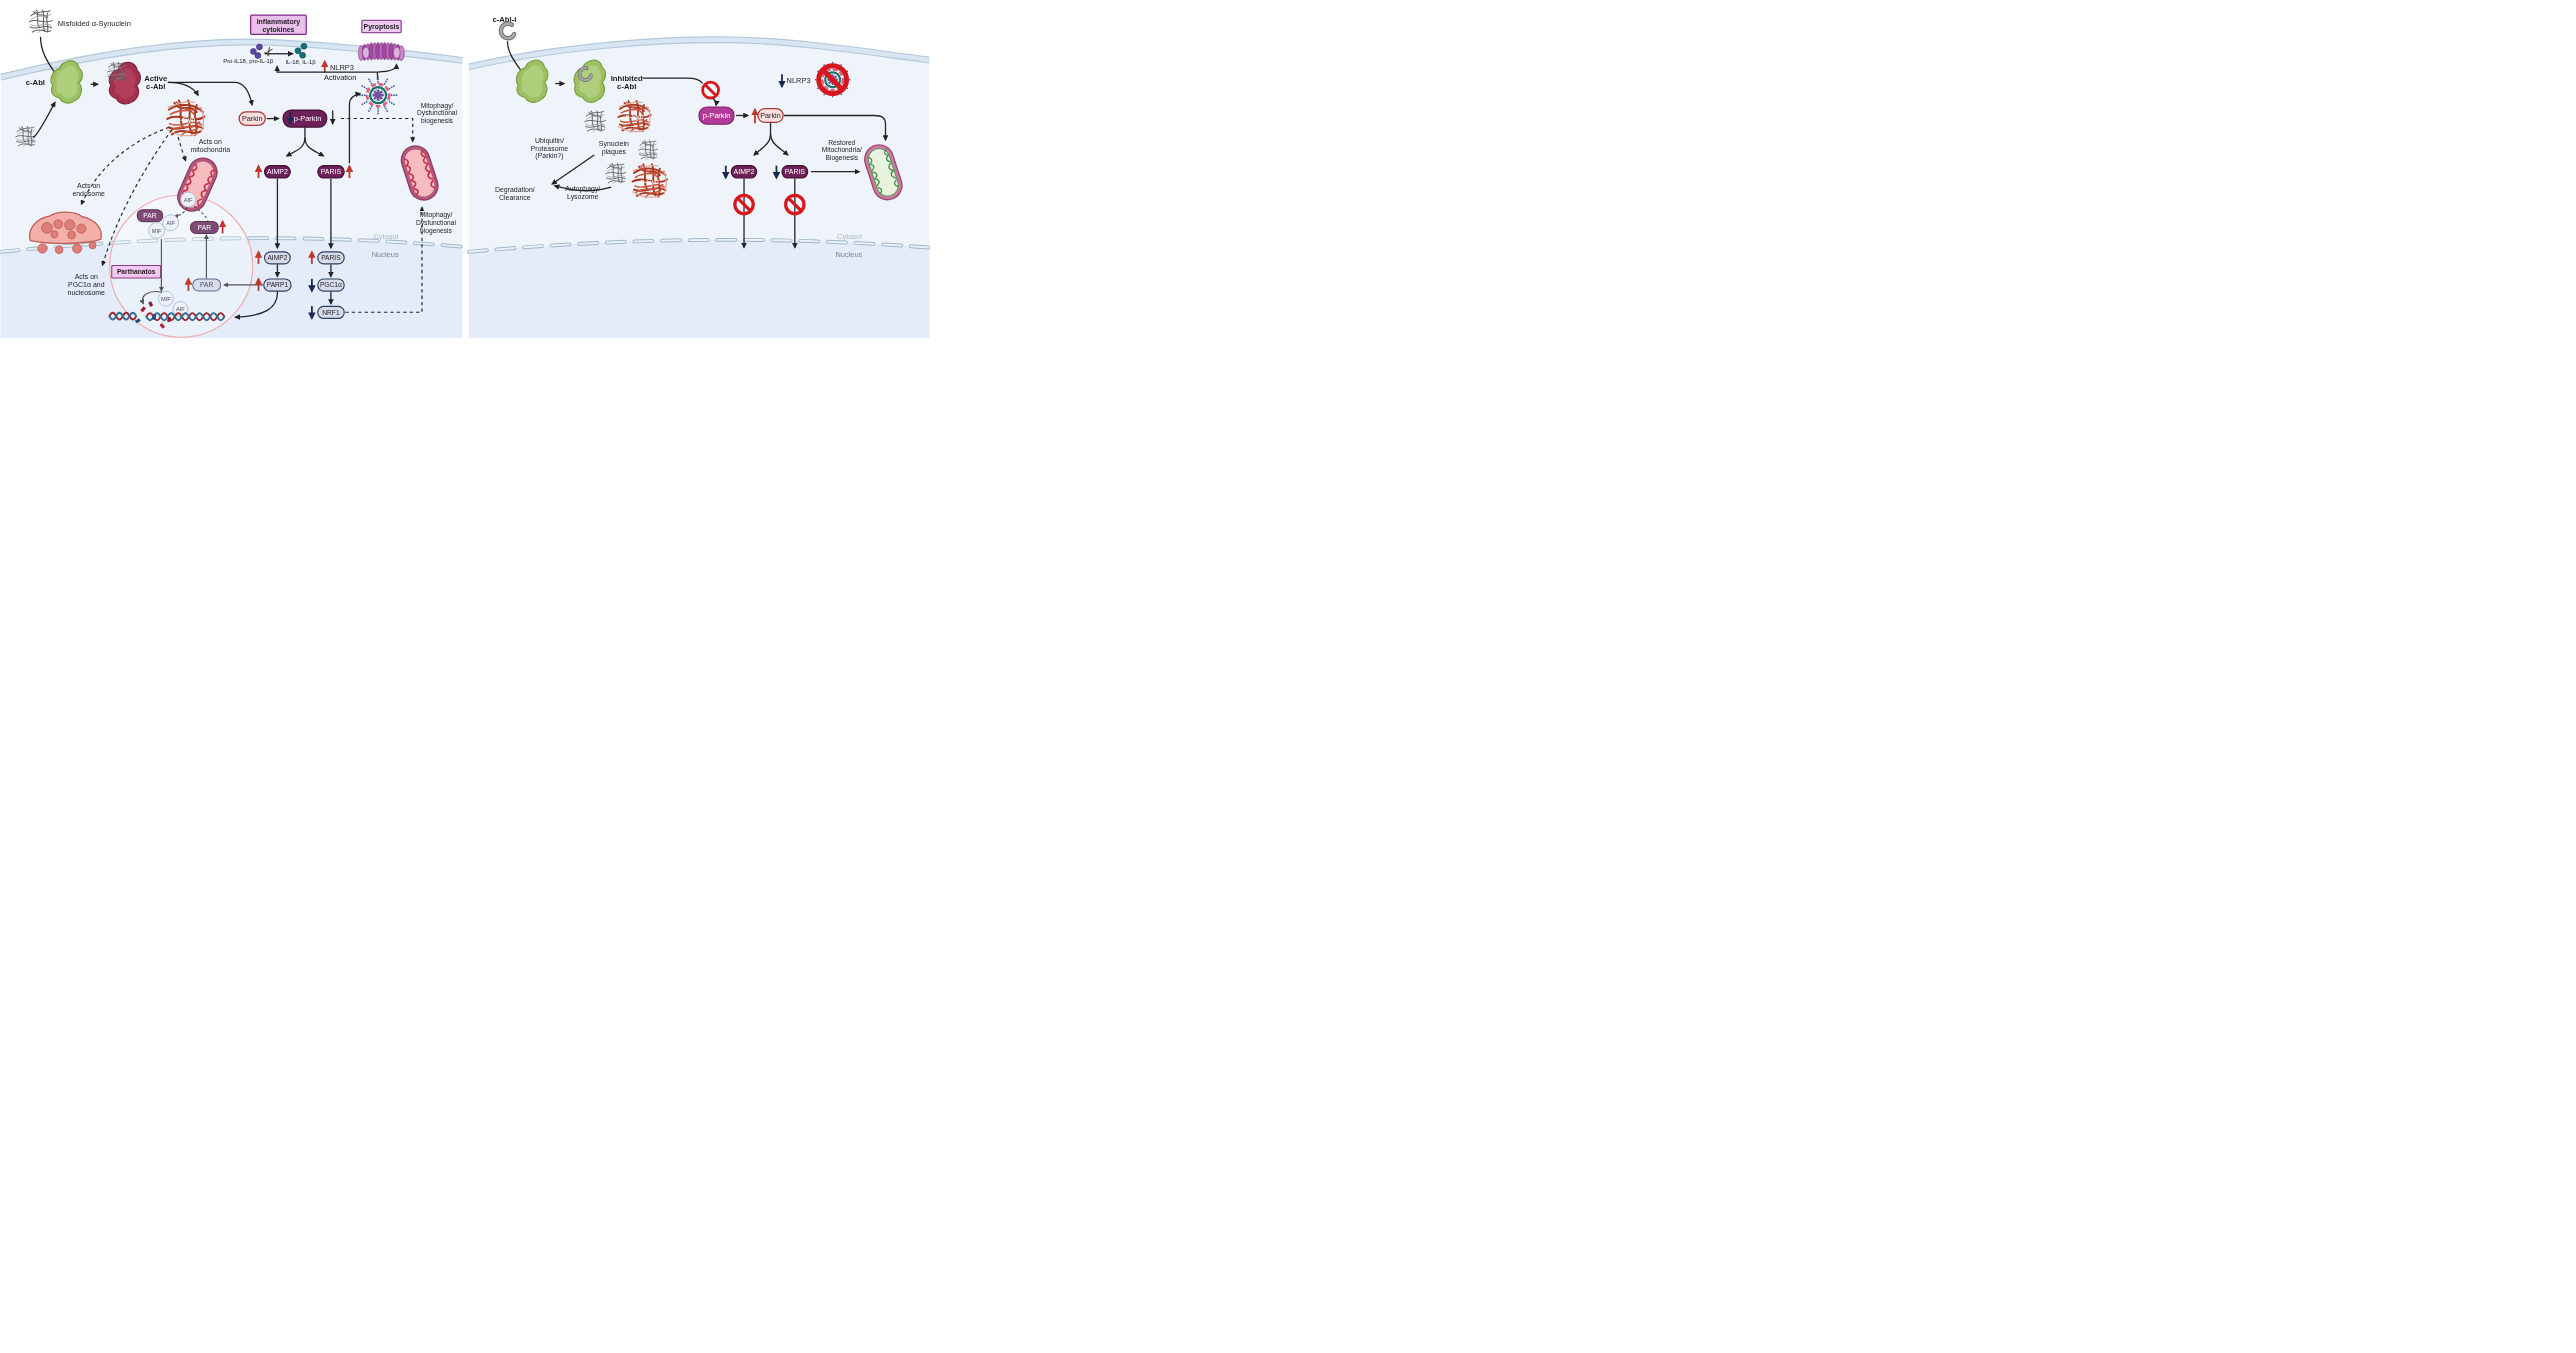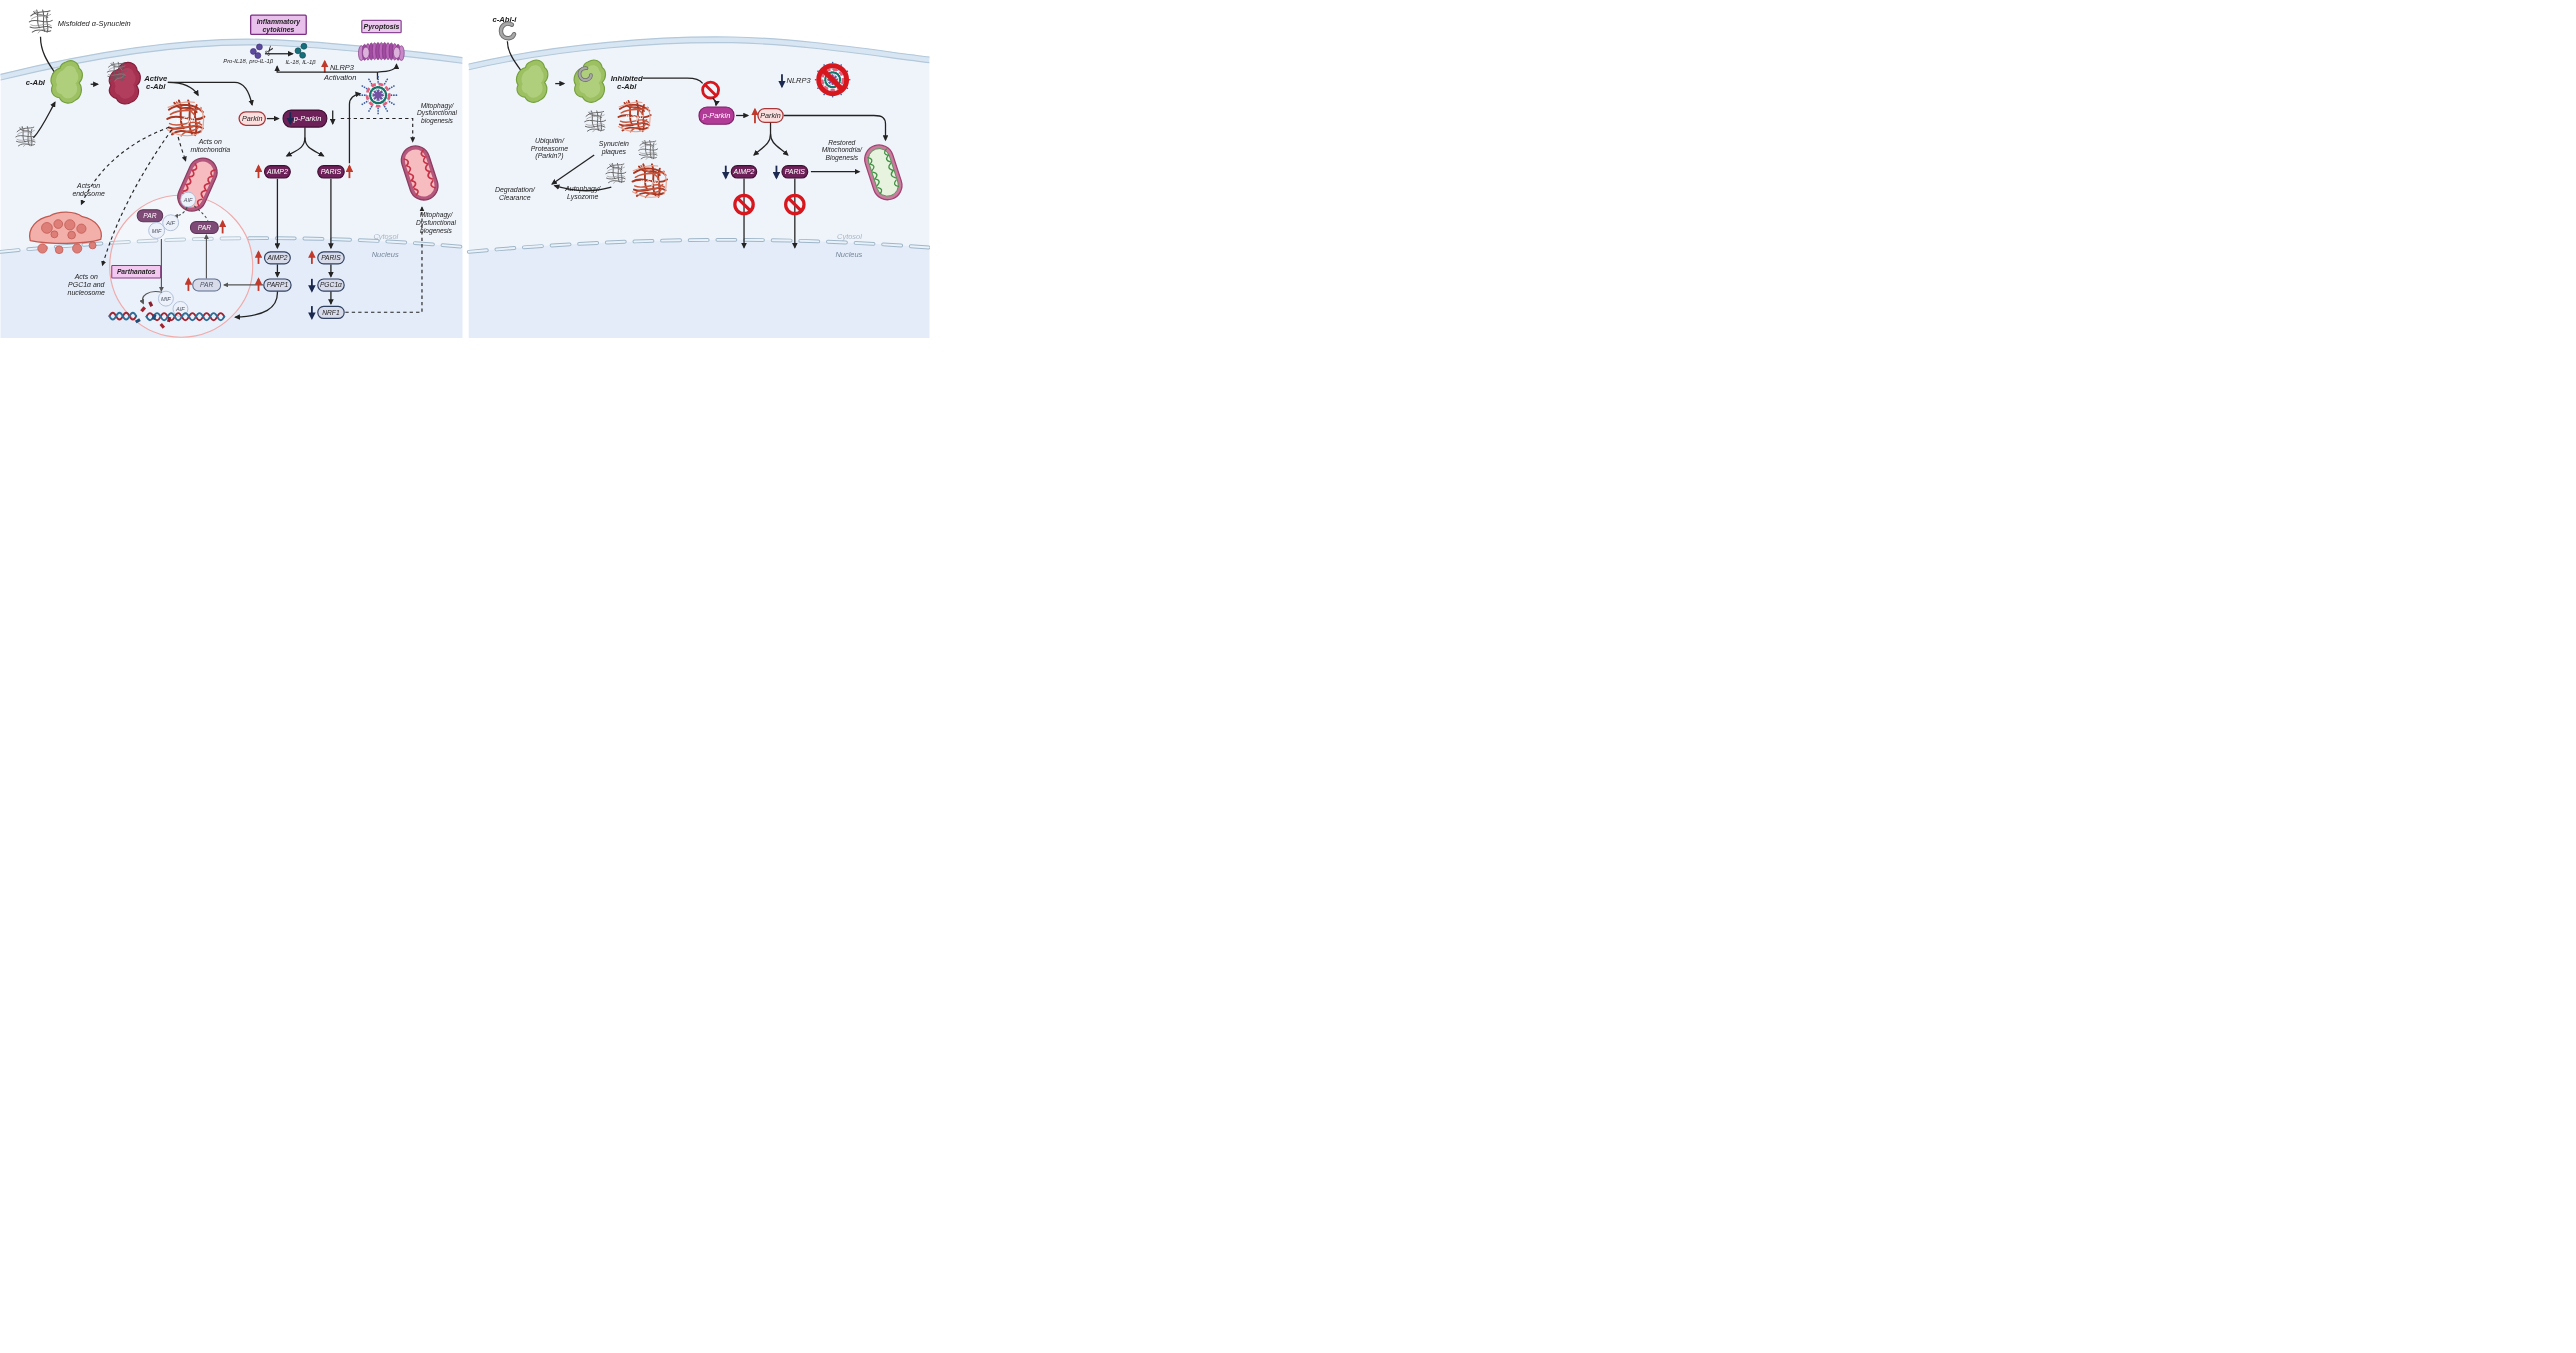--- a/index.html
+++ b/index.html
@@ -1,16 +1,16 @@
 <!DOCTYPE html>
 <html style="font-size:8.2px"><head>
 <meta charset="utf-8">
 <style>
   html,body{margin:0;padding:0;background:#fff;}
-  .figure{position:relative;width:930px;height:338px;background:#fff;overflow:hidden;font-style:italic;}
+  .figure{position:relative;width:930px;height:338px;background:#fff;overflow:hidden;}
   svg{display:block;}
   text{font-family:"Liberation Sans",sans-serif;}
   .t44{font-size:44px}.t46{font-size:46px}.t52{font-size:52px}.t54{font-size:54px}.t56{font-size:56px}.t58{font-size:58px}.t60{font-size:60px}
   .b{font-weight:bold}
   .blk{fill:#1d1d1d}.wht{fill:#ffffff}.gry{fill:#4a5060}
   .cytl{fill:#a9b6c2}.nucl{fill:#76889a}
   .mid{text-anchor:middle}
   .ln{stroke:#232323;stroke-width:10;fill:none}
   .gln{stroke:#555;stroke-width:9;fill:none}
   .dsh{stroke:#232323;stroke-width:9;fill:none;stroke-dasharray:26 24}

